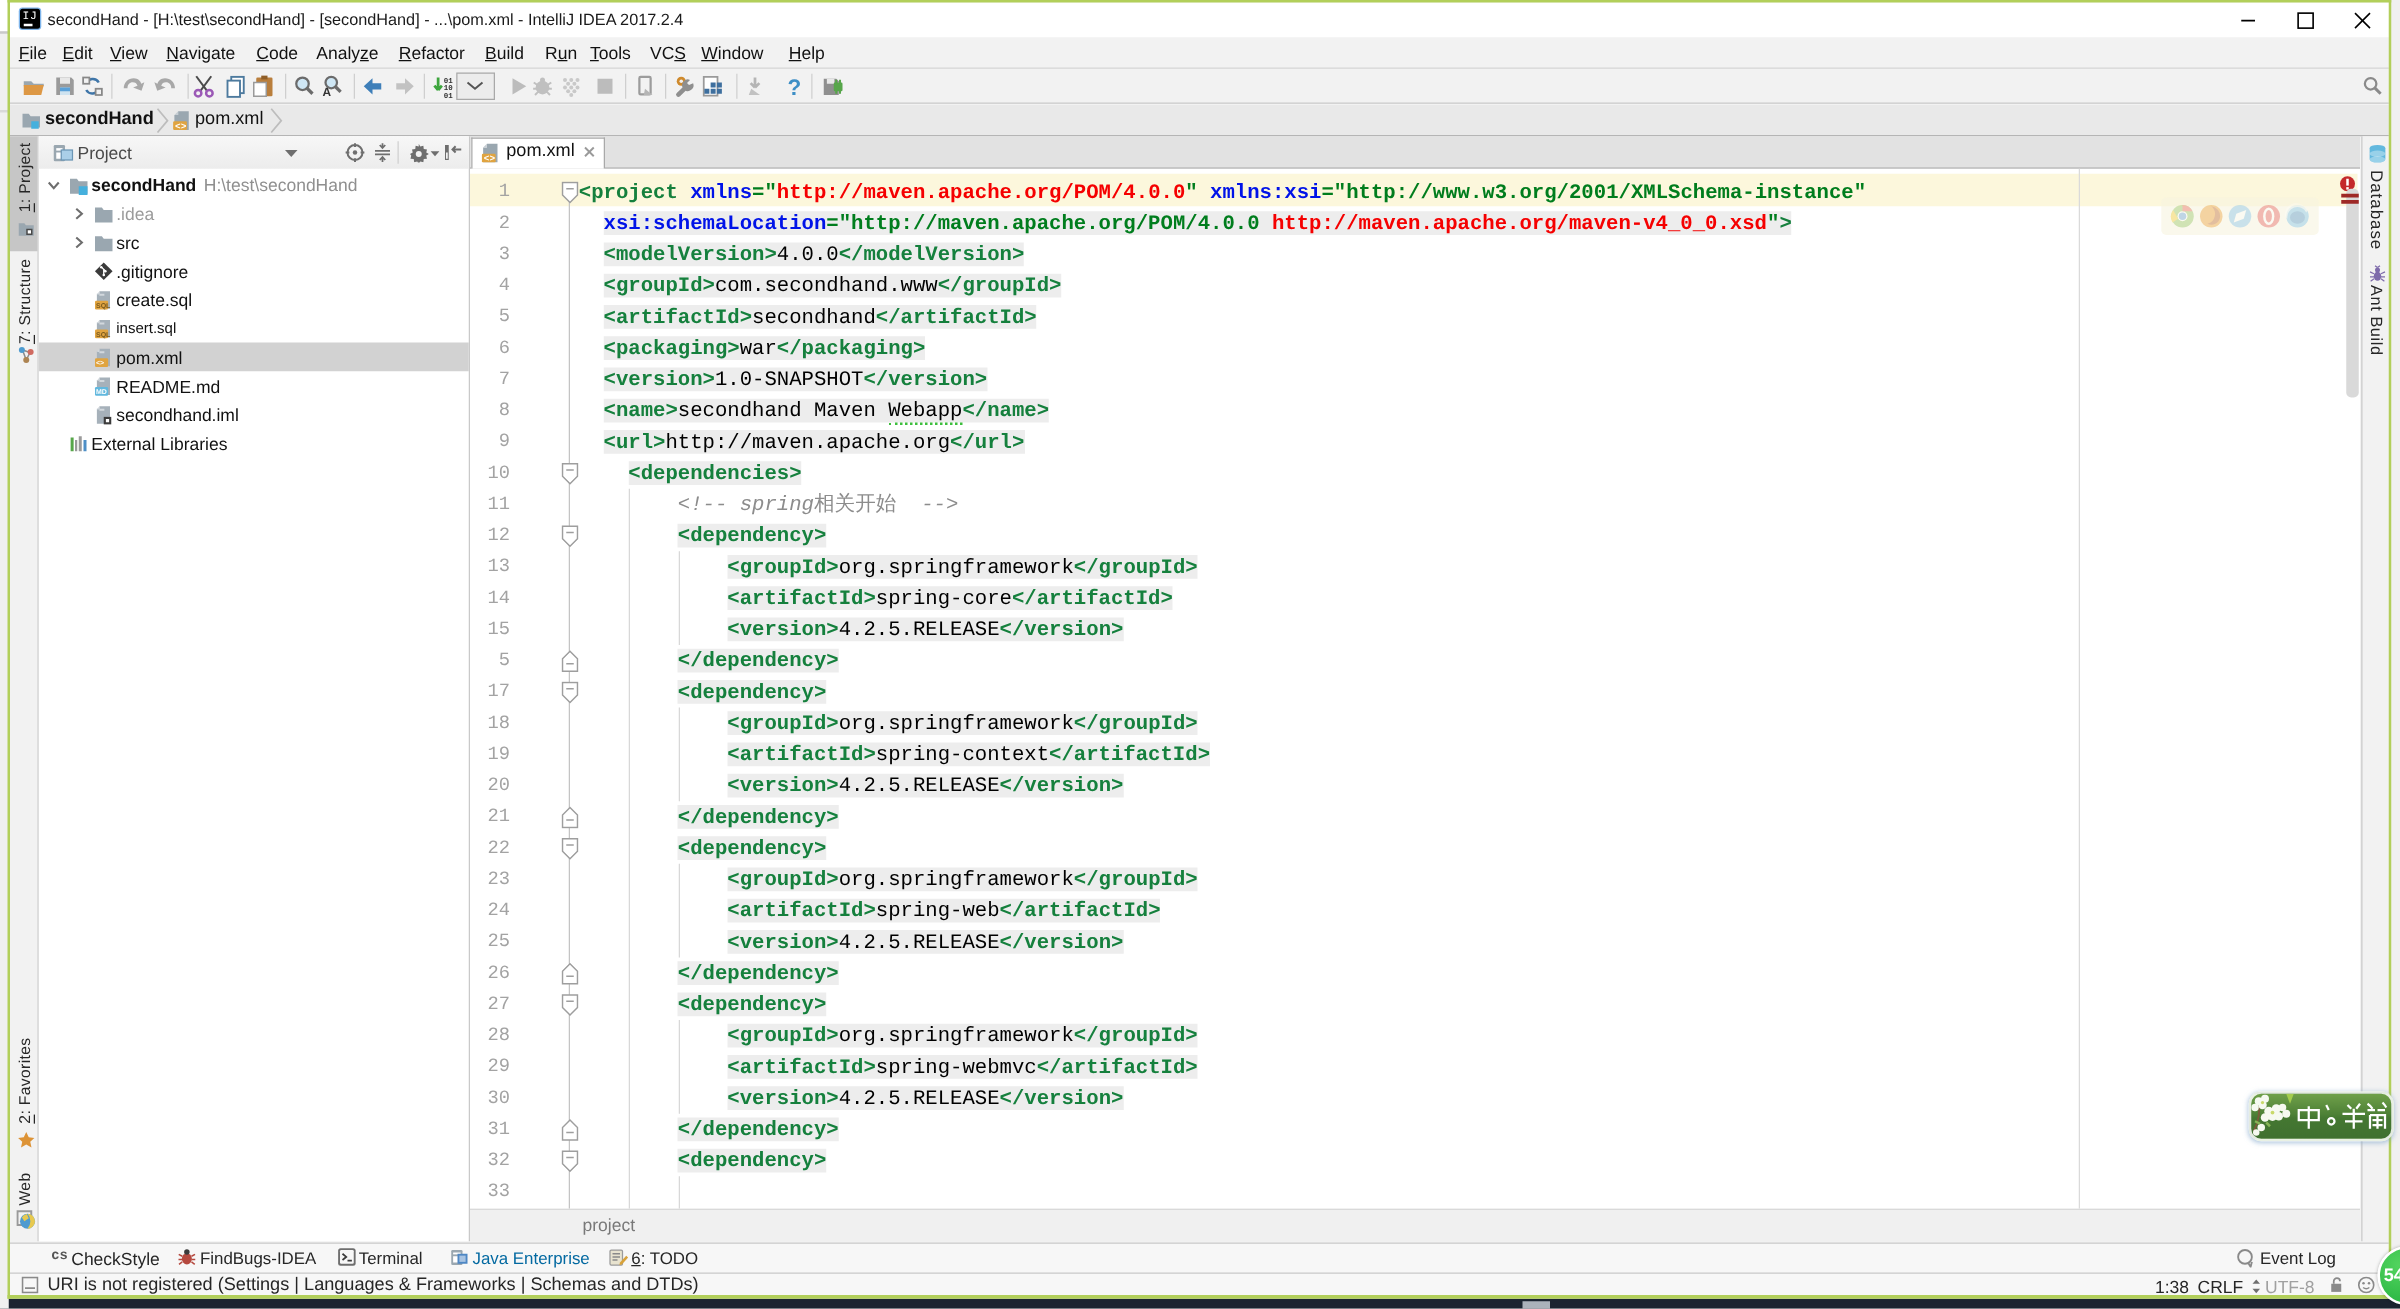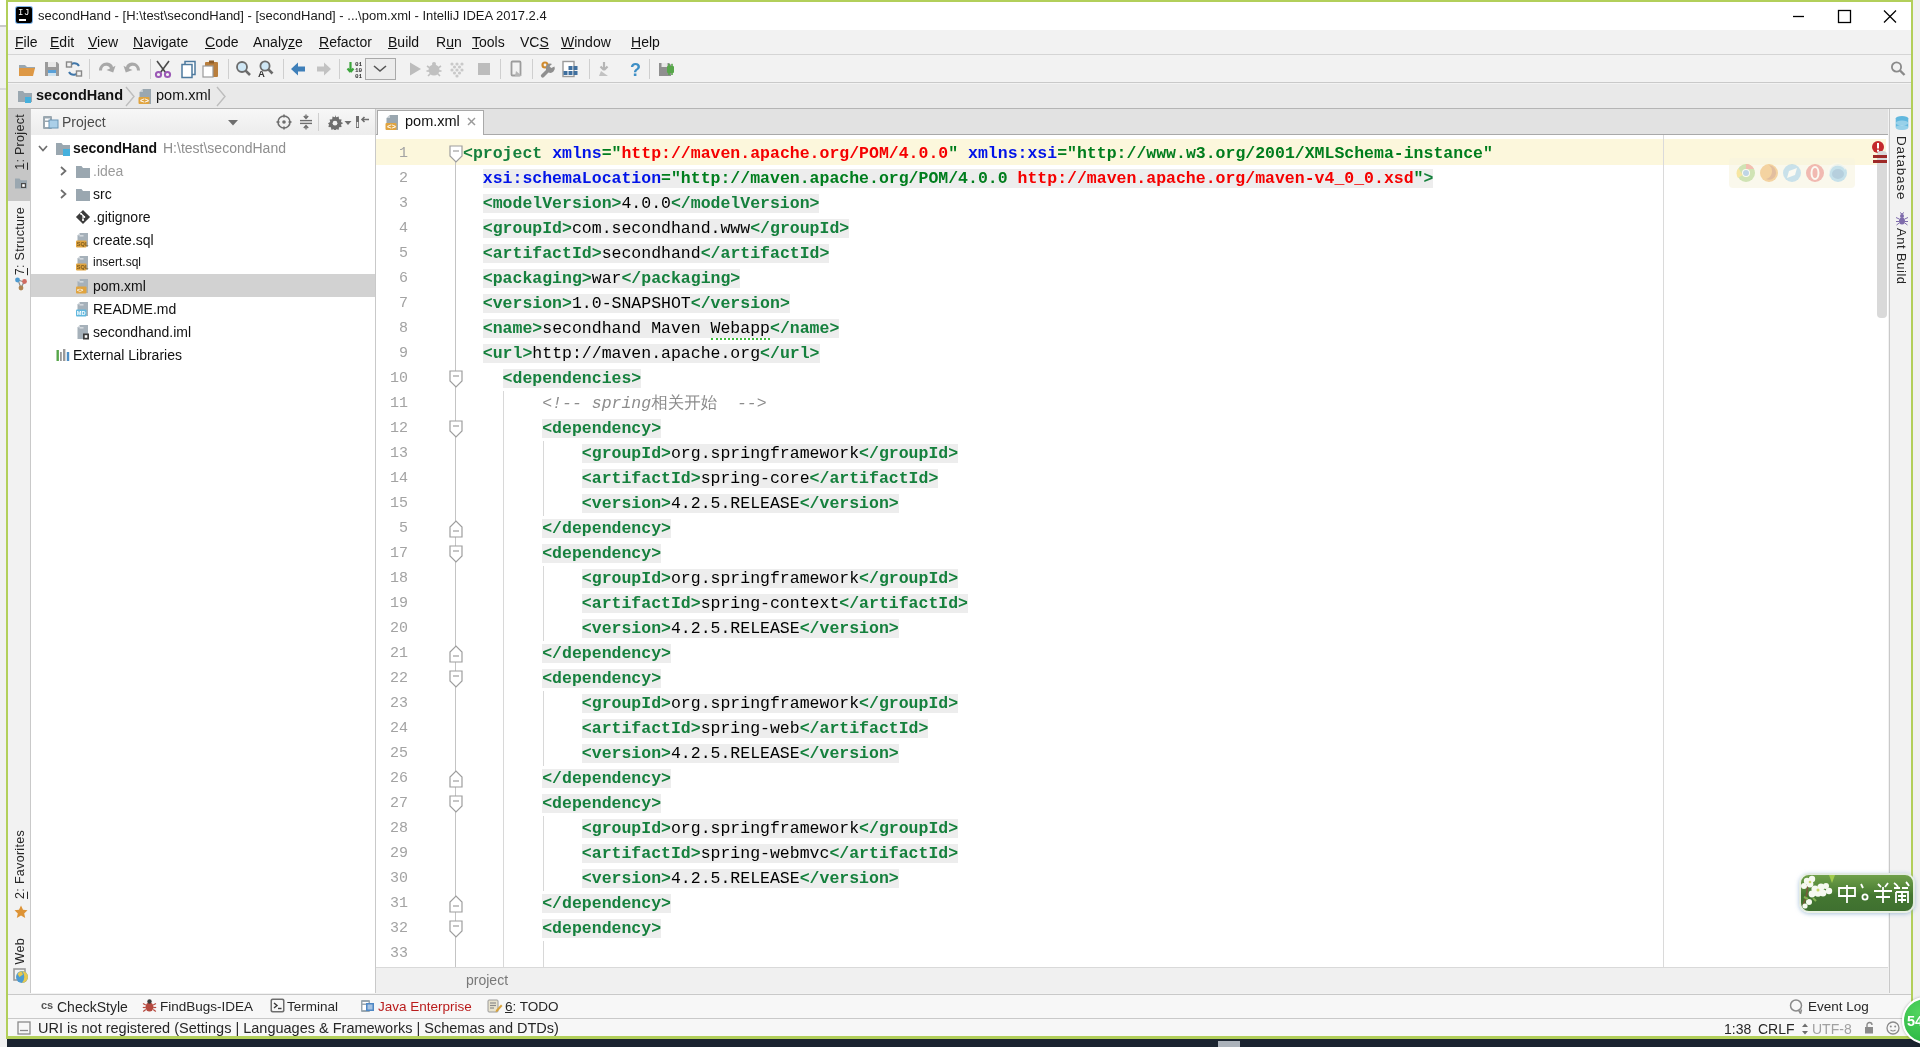--- a/index.html
+++ b/index.html
@@ -559,21 +559,21 @@
       <line x1="4.2" y1="7" x2="1" y2="5.5"></line>
       <line x1="9.8" y1="7" x2="13" y2="5.5"></line>
       <line x1="4.2" y1="9.5" x2="1" y2="9.5"></line>
       <line x1="9.8" y1="9.5" x2="13" y2="9.5"></line>
       <line x1="4.2" y1="11" x2="1.5" y2="13"></line>
       <line x1="9.8" y1="11" x2="12.5" y2="13"></line>
     </g>
   </svg>
 <div class="vtx2" style="left:1893px;top:228px;line-height:16px;font-size:13px;letter-spacing:.5px">Ant Build</div>
 <div class="abs" style="left:8px;top:994px;width:1903px;height:24px;background:#f7f7f7;border-top:1px solid #c9c9c9"></div>
-<div class="t" style="left:41px;top:999px;font-family:Liberation Sans, sans-serif;font-size:11px;font-weight:700;color:#555">cs</div>
+<div class="t" style="left:41px;top:999px;font-family:Liberation Mono, monospace;font-size:11px;font-weight:700;color:#555">cs</div>
 <div class="t" style="left:57px;top:999px;font-size:14px;color:#262626">CheckStyle</div>
 <svg class="abs" style="left:142px;top:998px" width="15" height="15" viewBox="0 0 15 15">
     <ellipse cx="7.5" cy="9" rx="4" ry="4.5" fill="#b5493f"></ellipse>
     <circle cx="7.5" cy="3.5" r="2.2" fill="#3b3b3b"></circle>
     <g stroke="#b5493f" stroke-width="1.2" fill="none">
       <line x1="3.8" y1="7" x2="1" y2="5.5"></line>
       <line x1="11.2" y1="7" x2="14" y2="5.5"></line>
       <line x1="3.8" y1="9.5" x2="0.8" y2="9.5"></line>
       <line x1="11.2" y1="9.5" x2="14.2" y2="9.5"></line>
       <line x1="3.8" y1="11.5" x2="1.2" y2="13.5"></line>
@@ -588,21 +588,21 @@
     <line x1="8" y1="10.5" x2="11.5" y2="10.5" stroke="#3b3b3b" stroke-width="1.4"></line>
   </svg>
 <div class="t" style="left:287px;top:999px;font-size:13.5px;color:#262626">Terminal</div>
 <svg class="abs" style="left:360px;top:998px" width="15" height="15" viewBox="0 0 15 15">
     <rect x="1" y="2" width="9" height="12" rx="1" fill="#9aa7b0"></rect>
     <rect x="2.5" y="4" width="6" height="1.5" fill="#fff"></rect>
     <rect x="2.5" y="7" width="6" height="5" fill="#fff"></rect>
     <rect x="6" y="5" width="8" height="8" fill="#4e87c4"></rect>
     <rect x="7.5" y="6.5" width="5" height="5" fill="#fff" opacity=".5"></rect>
   </svg>
-<div class="t" style="left:378px;top:999px;font-size:13.5px;color:#b91c1c">Java Enterprise</div>
+<div class="t" style="left:378px;top:999px;font-size:13.5px;color:#0369a1">Java Enterprise</div>
 <svg class="abs" style="left:487px;top:998px" width="16" height="15" viewBox="0 0 16 15">
     <rect x="1" y="2" width="10" height="12" rx="1" fill="#e8e3cf" stroke="#9a9a9a" stroke-width="1"></rect>
     <line x1="3" y1="5" x2="9" y2="5" stroke="#8a8a8a" stroke-width="1.2"></line>
     <line x1="3" y1="7.5" x2="9" y2="7.5" stroke="#8a8a8a" stroke-width="1.2"></line>
     <line x1="3" y1="10" x2="7" y2="10" stroke="#8a8a8a" stroke-width="1.2"></line>
     <path d="M9 12 L14 6.5 15.5 8 10.5 13.5 8.5 14 z" fill="#d8a23a"></path>
   </svg>
 <div class="t" style="left:505px;top:999px;font-size:13.5px;color:#262626"><u>6</u>: TODO</div>
 <svg class="abs" style="left:1788px;top:998px" width="16" height="16" viewBox="0 0 16 16">
     <circle cx="8" cy="7.5" r="5.5" fill="none" stroke="#8a8a8a" stroke-width="1.5"></circle>

